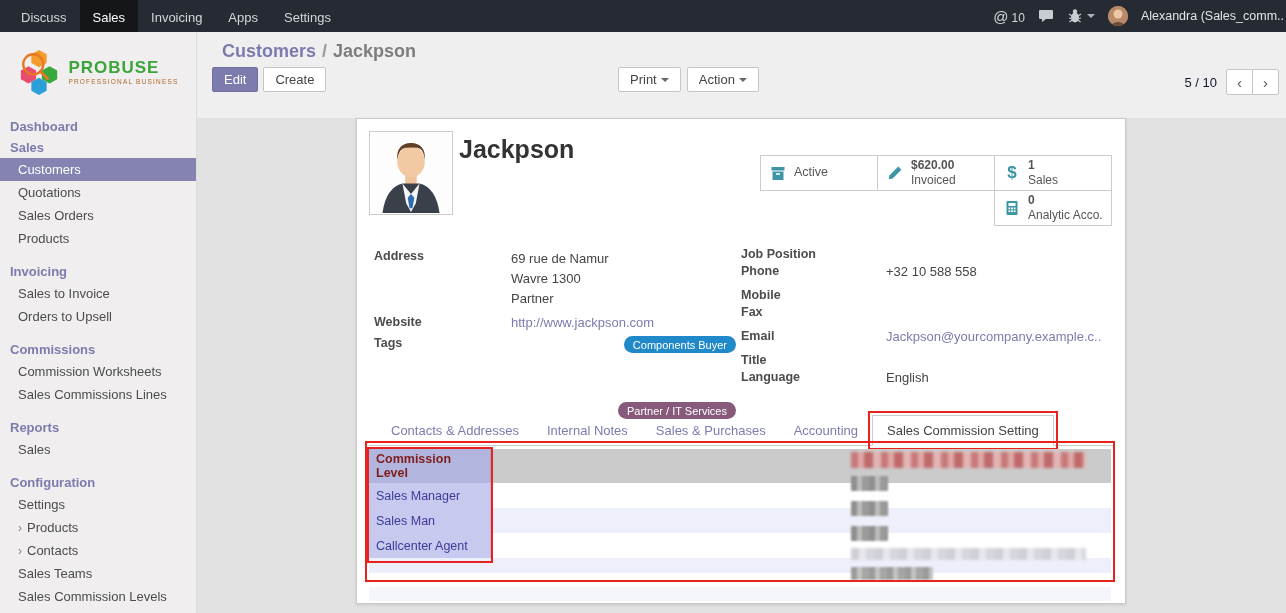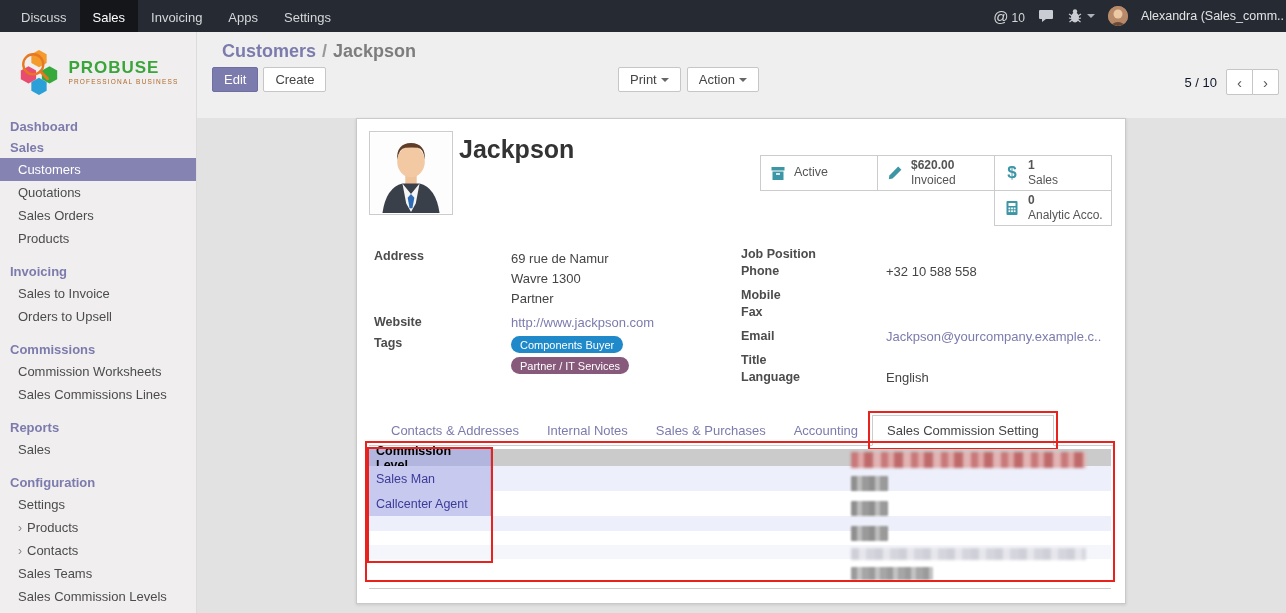--- a/index.html
+++ b/index.html
@@ -81,34 +81,34 @@
 
 .fields-left{position:absolute;left:17px;top:130px;width:362px;}
 .fields-right{position:absolute;left:384px;top:128px;width:374px;}
 .frow{display:grid;grid-template-columns:137px 1fr;margin-bottom:6px;font-size:13px;}
 .fields-right .frow{grid-template-columns:145px 1fr;margin-bottom:2px;min-height:15px;}
 .frow.gap{margin-bottom:9px;}
 .flabel{font-weight:bold;color:#4c4c4c;font-size:12.5px;}
 .fval{color:#444;min-height:15px;}
 .fval .line{line-height:20px;}
 .link{color:var(--accent);cursor:pointer;}
-.tagwrap{display:flex;flex-direction:column;align-items:flex-start;}
+.tagwrap{display:flex;flex-direction:column;align-items:flex-end;gap:45px;}
 .tag{display:inline-block;border-radius:10px;color:#fff;font-size:11px;padding:2.5px 9px;margin-bottom:4px;cursor:pointer;}
 .tag.blue{background:var(--tag-blue);}
 .tag.purple{background:var(--tag-purple);}
 
 
 .tabs{position:absolute;left:12px;top:296px;width:746px;height:31px;border-bottom:1px solid #ccc;display:flex;align-items:flex-end;padding-left:8px;}
 .tab{font-size:13px;color:var(--accent);padding:7px 14px;cursor:pointer;white-space:nowrap;}
 .tab.active{background:#fff;border:1px solid #ccc;border-bottom-color:#fff;color:#444;margin-bottom:-1px;outline:2px solid var(--annotation);outline-offset:2px;}
 
 
 .ctable{position:absolute;left:12px;top:330px;width:742px;height:140px;border-bottom:1px solid #ccc;font-size:12.5px;}
 .trow{display:flex;height:25px;}
-.trow.thead{height:17px;background:#cbcbcb;font-weight:bold;color:#000000;}
+.trow.thead{height:34px;background:#cbcbcb;font-weight:bold;color:#7f1d1d;}
 .cell-first{flex:0 0 122px;display:flex;align-items:center;padding:0 7px;border-right:1px solid rgba(0,0,0,.08);cursor:pointer;}
 .thead .cell-first{background:#b2b5dd;}
 .trow:not(.thead) .cell-first{background:#c7c9ee;color:#3b3b99;}
 .cell-rest{flex:1;}
 .trow.odd .cell-rest{background:#fff;}
 .trow.even .cell-rest{background:#edeffa;}
 .erow{width:100%;}
 .erow.e1{height:15px;background:#edeffa;}
 .erow.e2{height:14px;background:#fff;}
 .erow.e3{height:14px;background:#f5f6fc;}
@@ -381,20 +381,24 @@
       <div class="tab">Sales &amp; Purchases</div>
       <div class="tab">Accounting</div>
       <div class="tab active">Sales Commission Setting</div>
     </div>
 
     <div class="ctable">
       <div class="trow thead">
         <div class="cell-first">Commission Level</div>
         <div class="cell-rest"></div>
       </div>
+      <div class="trow odd">
+        <div class="cell-first">Sales Manager</div>
+        <div class="cell-rest"></div>
+      </div>
       <div class="trow even">
         <div class="cell-first">Sales Man</div>
         <div class="cell-rest"></div>
       </div>
       <div class="trow odd">
         <div class="cell-first">Callcenter Agent</div>
         <div class="cell-rest"></div>
       </div>
       <div class="erow e1"></div>
       <div class="erow e2"></div>

